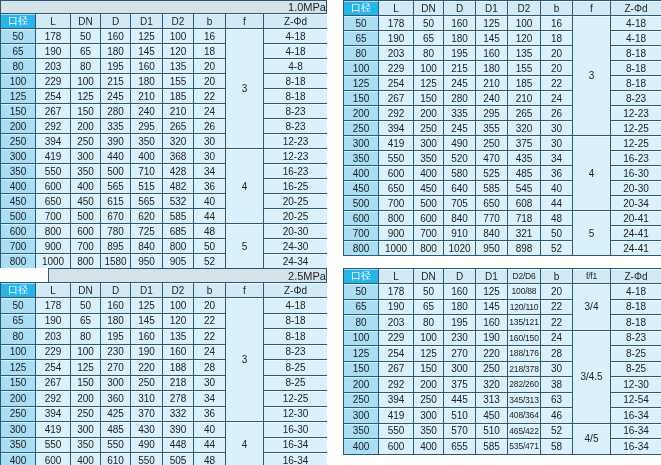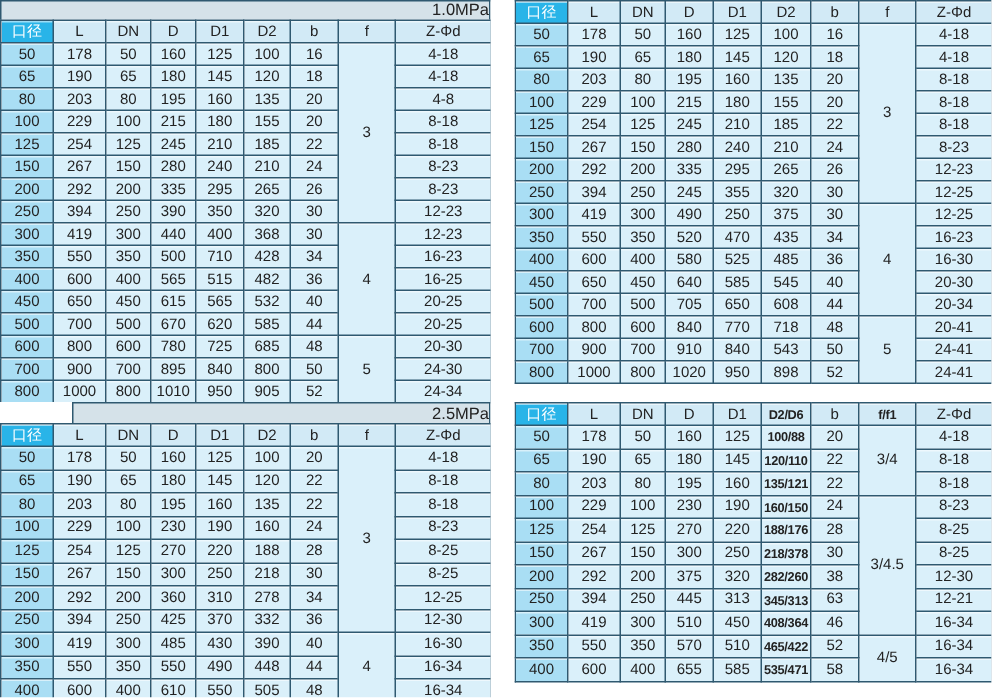--- a/index.html
+++ b/index.html
@@ -30,21 +30,21 @@
     padding: 0; overflow: hidden; white-space: nowrap;
     box-shadow: inset 0 1px 0 rgba(255,255,255,0.55);
   }
   thead tr { height: 15px; }
   .tbl.top tbody tr { height: 15px; }
   .tbl.bottom tbody tr { height: 15.5px; }
   th { background: #d2eaf6; }
   th.dn-head { background: #29b4e8; color: #ffffff; }
   td { background: #daf0fa; }
   td.first-col { background: #a9def4; }
-  td.split, th.split { font-size: 8.5px; letter-spacing: -0.2px; font-weight: bold; }
+  td.split, th.split { font-size: 8.5px; letter-spacing: -0.2px; }
 </style>
 </head>
 <body>
 
 <div class="page">
 
   <div class="tbl top">
     <div class="tbl-title">1.0MPa</div>
     <table>
         <colgroup>
@@ -222,21 +222,21 @@
             <td>895</td>
             <td>840</td>
             <td>800</td>
             <td>50</td>
             <td>24-30</td>
           </tr>
           <tr>
             <td class="first-col">800</td>
             <td>1000</td>
             <td>800</td>
-            <td>1010</td>
+            <td>1580</td>
             <td>950</td>
             <td>905</td>
             <td>52</td>
             <td>24-34</td>
           </tr>
         </tbody>
       </table>
   </div>
 
   <div class="tbl top">
@@ -408,21 +408,21 @@
             <td>48</td>
             <td rowspan="3">5</td>
             <td>20-41</td>
           </tr>
           <tr>
             <td class="first-col">700</td>
             <td>900</td>
             <td>700</td>
             <td>910</td>
             <td>840</td>
-            <td>543</td>
+            <td>321</td>
             <td>50</td>
             <td>24-41</td>
           </tr>
           <tr>
             <td class="first-col">800</td>
             <td>1000</td>
             <td>800</td>
             <td>1020</td>
             <td>950</td>
             <td>898</td>
@@ -677,21 +677,21 @@
             <td>12-30</td>
           </tr>
           <tr>
             <td class="first-col">250</td>
             <td>394</td>
             <td>250</td>
             <td>445</td>
             <td>313</td>
             <td class="split">345/313</td>
             <td>63</td>
-            <td>12-21</td>
+            <td>12-54</td>
           </tr>
           <tr>
             <td class="first-col">300</td>
             <td>419</td>
             <td>300</td>
             <td>510</td>
             <td>450</td>
             <td class="split">408/364</td>
             <td>46</td>
             <td>16-34</td>

